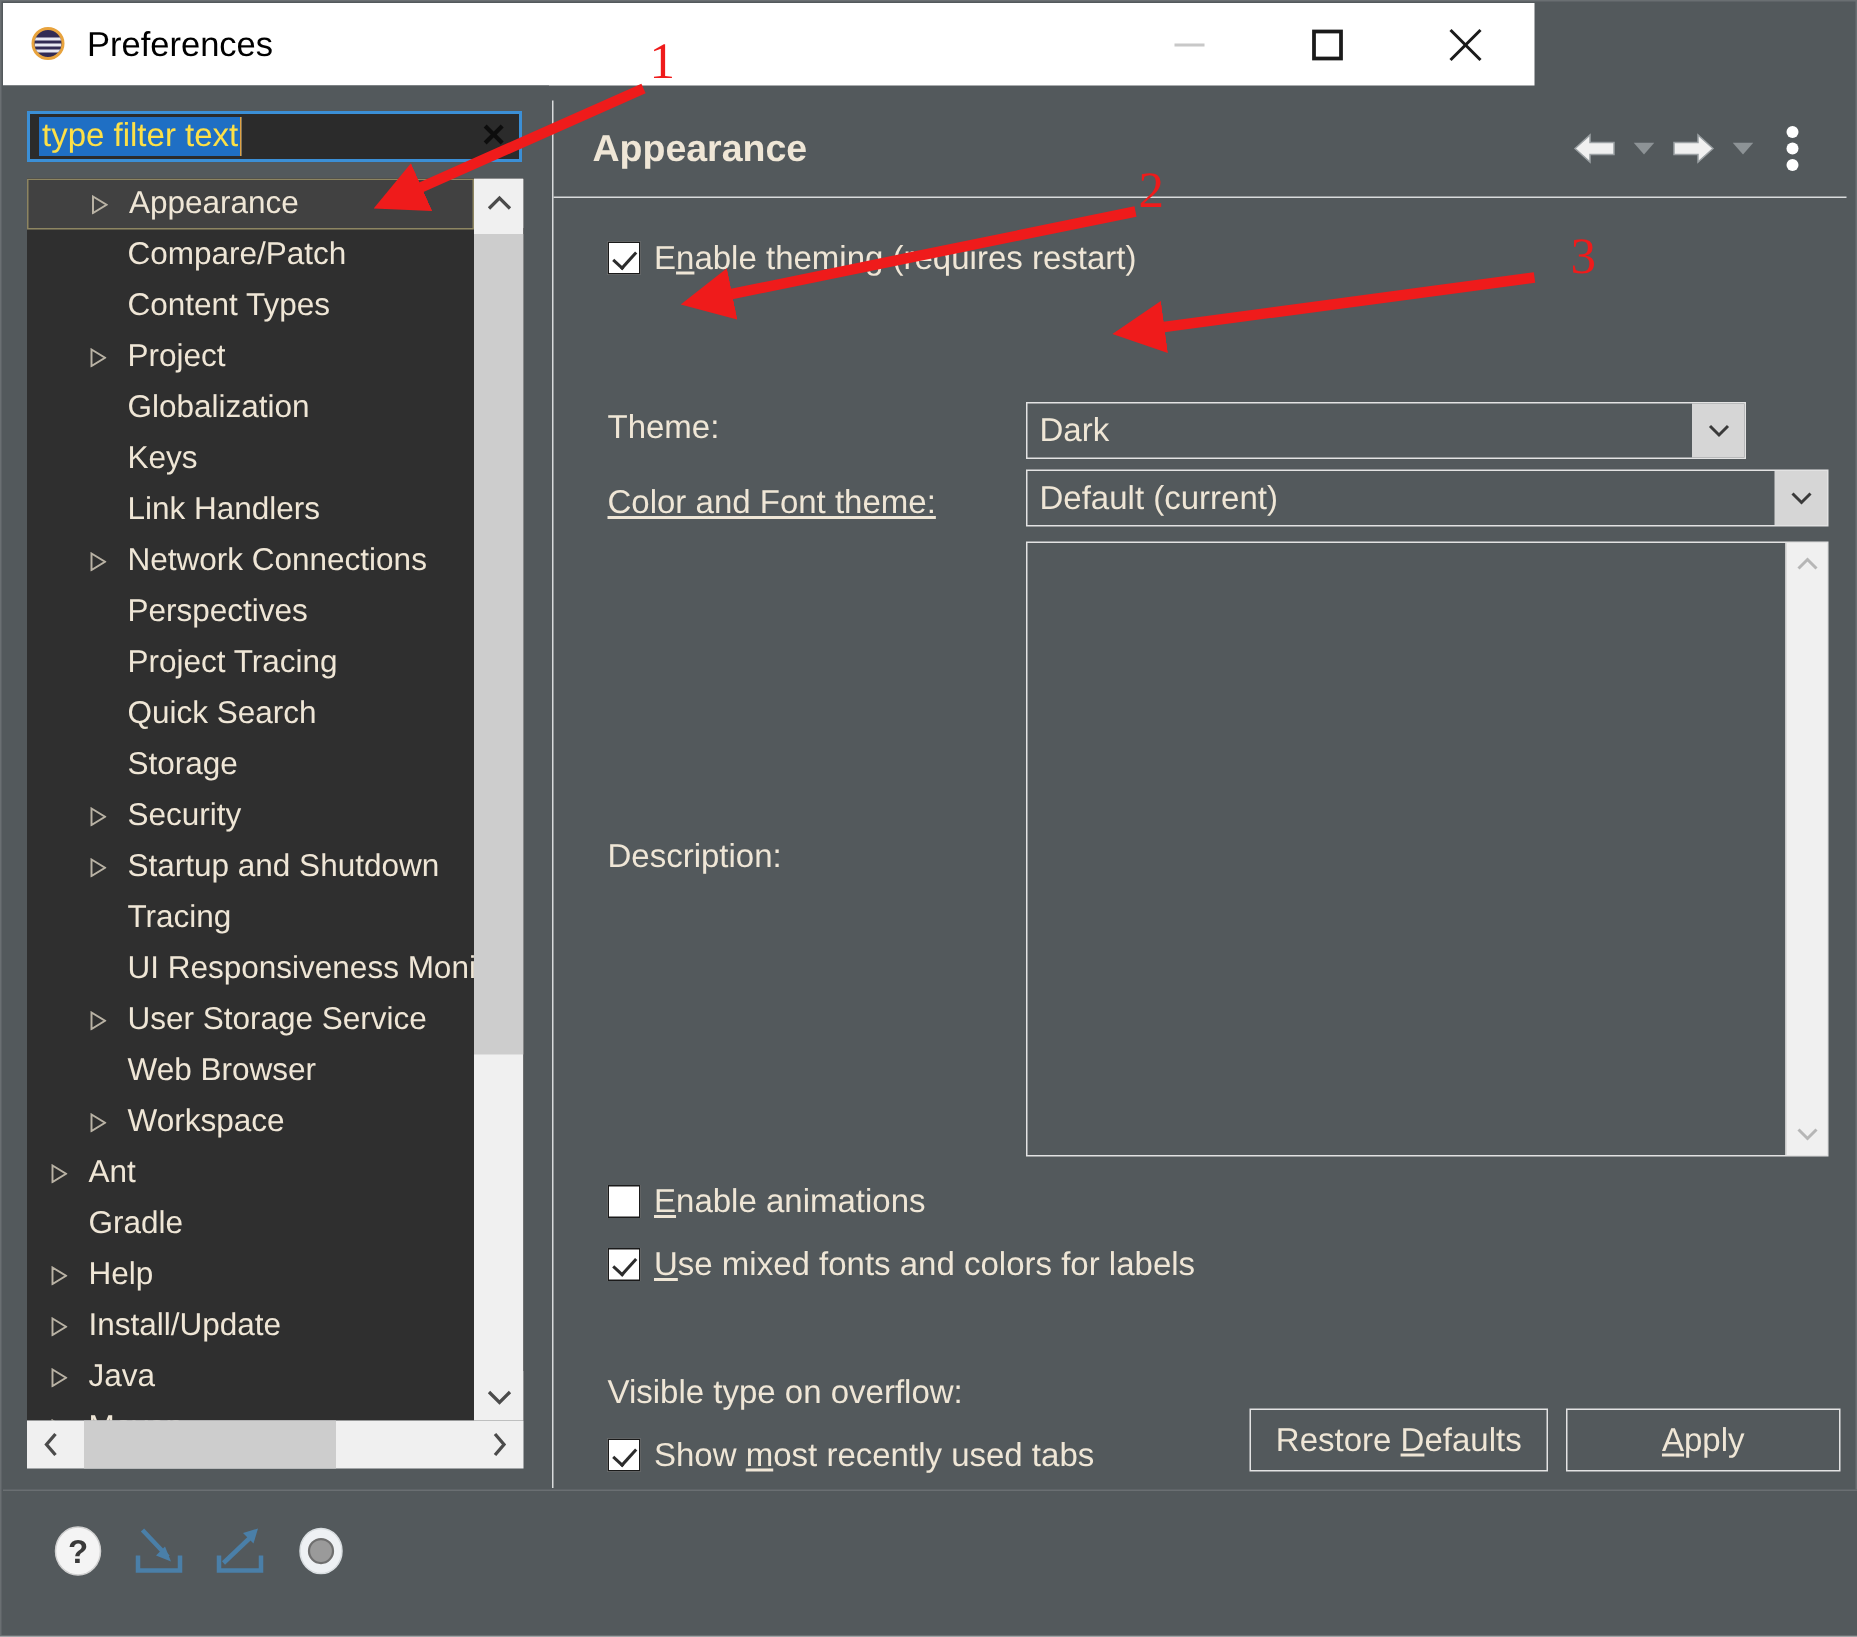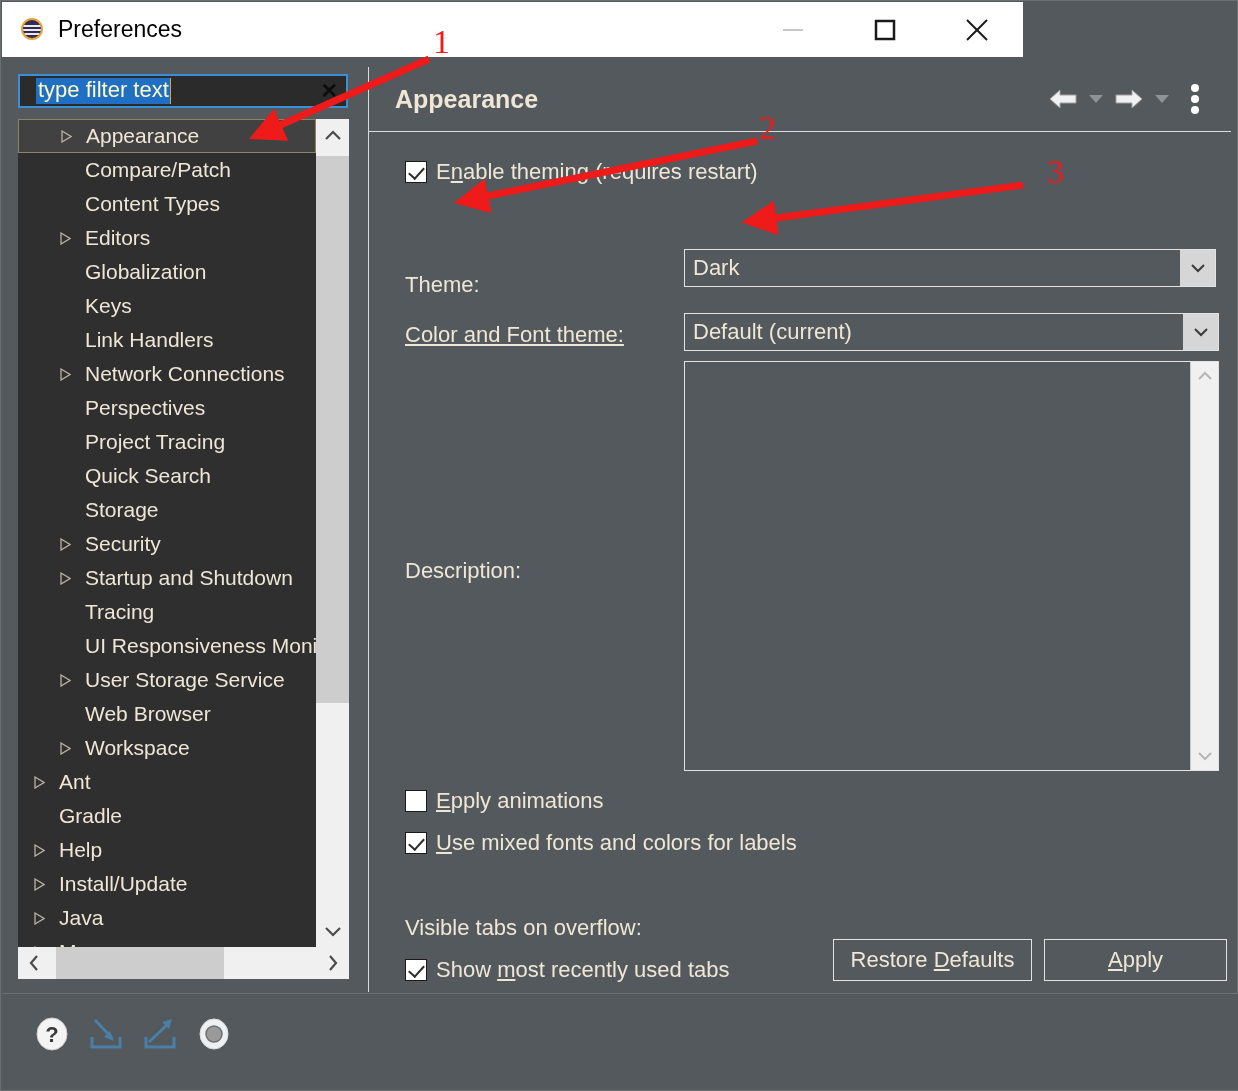--- a/index.html
+++ b/index.html
@@ -99,25 +99,25 @@
     left: 16px; top: 17px;
     width: 330px; height: 34px;
     background: #2b2b2b;
     border: 2px solid #3b8fd6;
     box-sizing: border-box;
     display: flex;
     align-items: center;
   }
   .filter-sel {
     background: #1f6fc4;
-    color: #fef9c3;
+    color: #fde047;
     font-size: 22px;
     line-height: 22px;
     padding: 1px 1px 3px 2px;
-    margin-left: 16px;
+    margin-left: 6px;
     white-space: nowrap;
     border-right: 1px solid #e0a040;
   }
   .filter-clear {
     margin-left: auto;
     margin-right: 8px;
     color: #0d0d0d;
     font-size: 21px;
     line-height: 18px;
     font-weight: 700;
@@ -472,21 +472,21 @@
           </div>
           <div class="tree-row lvl1 noarrow">
             <span class="tree-label">Content Types</span>
           </div>
           <div class="tree-row lvl1">
             <span class="tree-arrow">
               <svg width="11" height="13" viewBox="0 0 11 13">
                 <polygon points="1,1 10,6.5 1,12" fill="none" stroke="#b9b2a4" stroke-width="1.3"></polygon>
               </svg>
             </span>
-            <span class="tree-label">Editors</span>
+            <span class="tree-label">Project</span>
           </div>
           <div class="tree-row lvl1 noarrow">
             <span class="tree-label">Globalization</span>
           </div>
           <div class="tree-row lvl1 noarrow">
             <span class="tree-label">Keys</span>
           </div>
           <div class="tree-row lvl1 noarrow">
             <span class="tree-label">Link Handlers</span>
           </div>
@@ -662,21 +662,21 @@
     </div>
 
     <div class="page-body">
 
       <div class="row" style="position:absolute;left:36px;top:26px;">
         <span class="cb checked"></span>
         <span class="cb-label"><span>E</span><span class="u">n</span><span>able theming (requires restart)</span></span>
       </div>
 
       <div class="field-label" style="position:absolute;left:36px;top:139px;">Theme:</div>
-      <div class="combo" style="position:absolute;left:315px;top:116px;width:532px;gap:48px;">
+      <div class="combo" style="position:absolute;left:315px;top:135px;width:480px;gap:48px;">
         <span class="val">Dark</span>
         <span class="arrowbox">
           <svg width="16" height="10" viewBox="0 0 16 10">
               <polyline points="2,2 8,8 14,2" fill="none" stroke="#3a3a3a" stroke-width="2"></polyline>
             </svg>
         </span>
       </div>
 
       <div class="field-label" style="position:absolute;left:36px;top:189px;text-decoration:underline;">Color and Font theme:</div>
       <div class="combo" style="position:absolute;left:315px;top:180px;width:535px;">
@@ -699,29 +699,29 @@
           <div class="sb-btn bottom">
             <svg width="16" height="10" viewBox="0 0 16 10">
                 <polyline points="2,2 8,8 14,2" fill="none" stroke="#b6b6b6" stroke-width="2"></polyline>
               </svg>
           </div>
         </div>
       </div>
 
       <div class="row" style="position:absolute;left:36px;top:655px;">
         <span class="cb"></span>
-        <span class="cb-label"><span></span><span class="u">E</span><span>pply animations</span></span>
+        <span class="cb-label"><span></span><span class="u">E</span><span>nable animations</span></span>
       </div>
 
       <div class="row" style="position:absolute;left:36px;top:697px;">
         <span class="cb checked"></span>
         <span class="cb-label"><span></span><span class="u">U</span><span>se mixed fonts and colors for labels</span></span>
       </div>
 
-      <div class="field-label" style="position:absolute;left:36px;top:782px;">Visible tabs on overflow:</div>
+      <div class="field-label" style="position:absolute;left:36px;top:782px;">Visible type on overflow:</div>
 
       <div class="row" style="position:absolute;left:36px;top:824px;">
         <span class="cb checked"></span>
         <span class="cb-label"><span>Show </span><span class="u">m</span><span>ost recently used tabs</span></span>
       </div>
 
     </div>
 
     <div class="btn" style="position:absolute;left:464px;top:872px;width:199px;">
       <span><span>Restore </span><span class="u">D</span><span>efaults</span></span>

